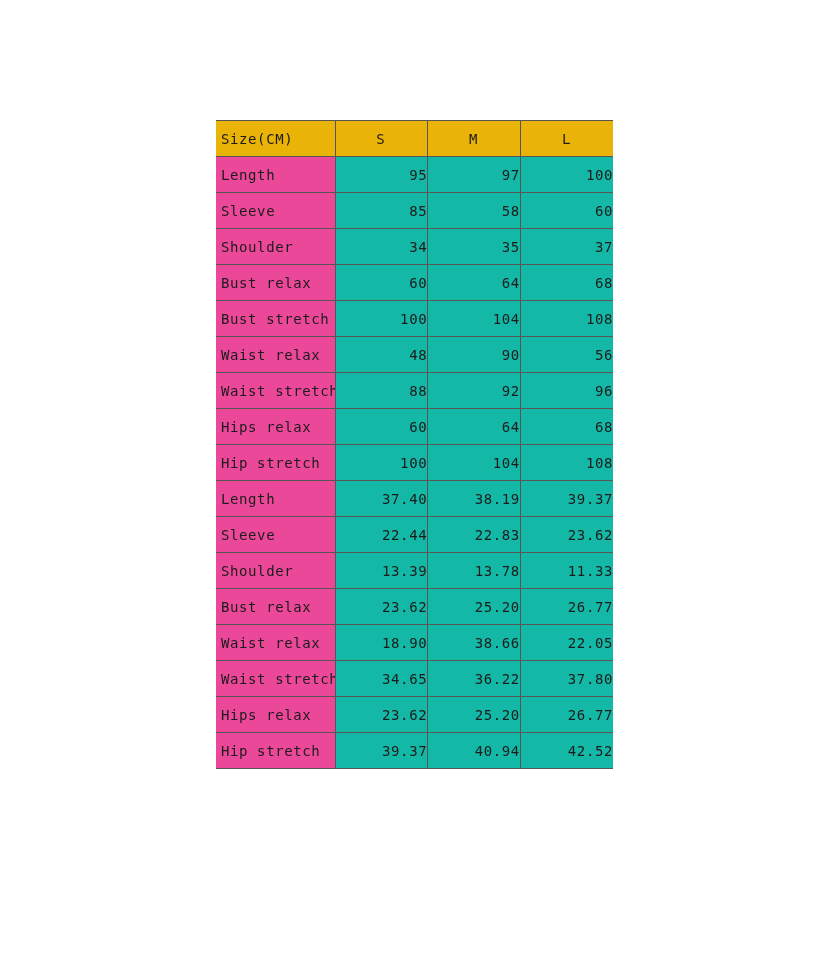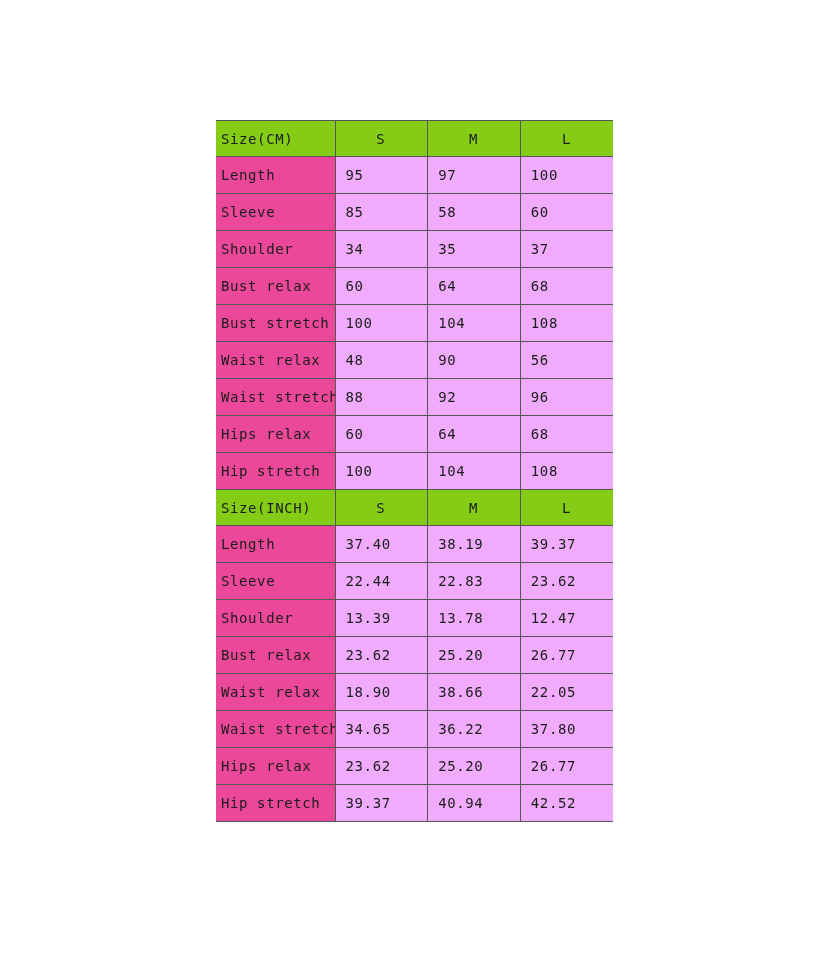--- a/index.html
+++ b/index.html
@@ -59,28 +59,28 @@
     text-align: left;
   }
 
   td.header-cell.data {
     text-align: center;
     padding-left: 0;
   }
 
   
   td.data-cell {
-    background: #f0abfc;
-    text-align: left;
-    padding: 10px;
+    background: #14b8a6;
+    text-align: right;
+    padding: 0;
   }
 
   
   tr.header-row td {
-    background: #84cc16;
+    background: #eab308;
   }
 </style>
 </head>
 <body>
 
 <div id="size-chart-wrap">
   <table class="size-chart">
     <colgroup>
       <col class="c-label">
       <col class="c-data">
@@ -141,43 +141,37 @@
           <td class="data-cell">60</td>
           <td class="data-cell">64</td>
           <td class="data-cell">68</td>
         </tr>
         <tr>
           <td class="label-cell">Hip stretch</td>
           <td class="data-cell">100</td>
           <td class="data-cell">104</td>
           <td class="data-cell">108</td>
         </tr>
-        <tr class="header-row">
-          <td class="header-cell">Size(INCH)</td>
-          <td class="header-cell data">S</td>
-          <td class="header-cell data">M</td>
-          <td class="header-cell data">L</td>
-        </tr>
         <tr>
           <td class="label-cell">Length</td>
           <td class="data-cell">37.40</td>
           <td class="data-cell">38.19</td>
           <td class="data-cell">39.37</td>
         </tr>
         <tr>
           <td class="label-cell">Sleeve</td>
           <td class="data-cell">22.44</td>
           <td class="data-cell">22.83</td>
           <td class="data-cell">23.62</td>
         </tr>
         <tr>
           <td class="label-cell">Shoulder</td>
           <td class="data-cell">13.39</td>
           <td class="data-cell">13.78</td>
-          <td class="data-cell">12.47</td>
+          <td class="data-cell">11.33</td>
         </tr>
         <tr>
           <td class="label-cell">Bust relax</td>
           <td class="data-cell">23.62</td>
           <td class="data-cell">25.20</td>
           <td class="data-cell">26.77</td>
         </tr>
         <tr>
           <td class="label-cell">Waist relax</td>
           <td class="data-cell">18.90</td>

